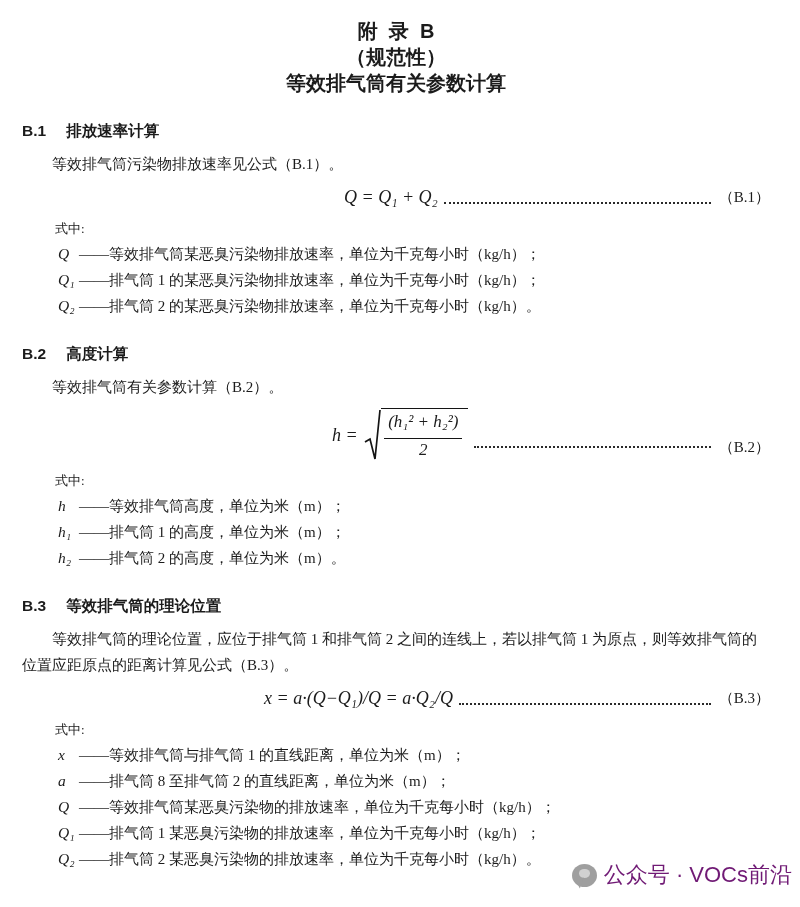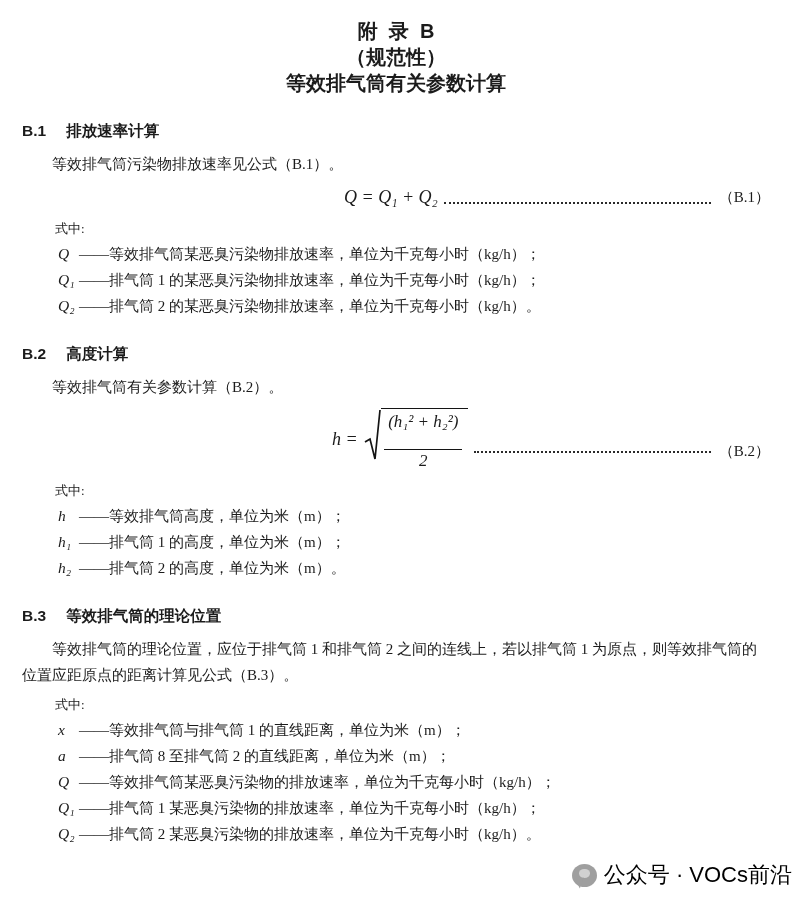--- a/index.html
+++ b/index.html
@@ -68,21 +68,21 @@
   .formula-row.tall { margin-top: 8px; margin-bottom: 6px; }
   .formula-row.tall .leader, .formula-row.tall .f-label { transform: translateY(12px); }
   .sqrt { display: inline-flex; align-items: flex-start; margin-left: 2px; }
   .sqrt svg { display: block; margin-right: -1px; }
   .cand {
     border-top: 1.7px solid #141414;
     padding: 3px 6px 0 3px;
     display: inline-flex;
   }
   .frac { display: inline-flex; flex-direction: column; align-items: center; line-height: 1.2; font-size: 17px; }
-  .frac .num { border-bottom: 1.5px solid #141414; padding: 0 4px 17px; }
+  .frac .num { border-bottom: 1.5px solid #141414; padding: 0 4px 6px; }
   .frac .den { padding-top: 1px; }
 
   
   .where { margin: 4px 0 0 33px; font-size: 13px; line-height: 25px; }
   .terms { margin-left: 36px; }
   .term { display: flex; font-size: 15px; line-height: 26px; }
   .term .sym {
     flex: 0 0 auto;
     width: 21px;
     font-style: italic;
@@ -91,21 +91,21 @@
   }
   .term .def { flex: 1; }
 
   
   .watermark {
     position: absolute;
     top: 860px;
     right: 8px;
     display: flex;
     align-items: center;
-    color: #000000;
+    color: #701a75;
     font-family: "Liberation Sans", "DejaVu Sans", sans-serif;
     font-size: 22px;
     white-space: pre;
   }
   .wm-icon {
     position: relative;
     width: 25px;
     height: 23px;
     background: #8f8f8f;
     border-radius: 50%;
@@ -212,20 +212,26 @@
       <span class="def">——排气筒 2 的高度，单位为米（m）。</span>
     </div>
   </div>
 
   <div class="section-heading">
     <span class="sec-num">B.3</span>
     <span>等效排气筒的理论位置</span>
   </div>
   <p class="intro">等效排气筒的理论位置，应位于排气筒 1 和排气筒 2 之间的连线上，若以排气筒 1 为原点，则等效排气筒的位置应距原点的距离计算见公式（B.3）。</p>
 
+  <div class="formula-row">
+    <span class="pad pad-b3"></span>
+    <span class="f-math">x = a·(Q−Q₁)/Q = a·Q₂/Q</span>
+    <span class="leader"></span>
+    <span class="f-label">（B.3）</span>
+  </div>
 
   <div class="where">式中:</div>
   <div class="terms">
     <div class="term">
       <span class="sym">x</span>
       <span class="def">——等效排气筒与排气筒 1 的直线距离，单位为米（m）；</span>
     </div>
     <div class="term">
       <span class="sym">a</span>
       <span class="def">——排气筒 8 至排气筒 2 的直线距离，单位为米（m）；</span>

